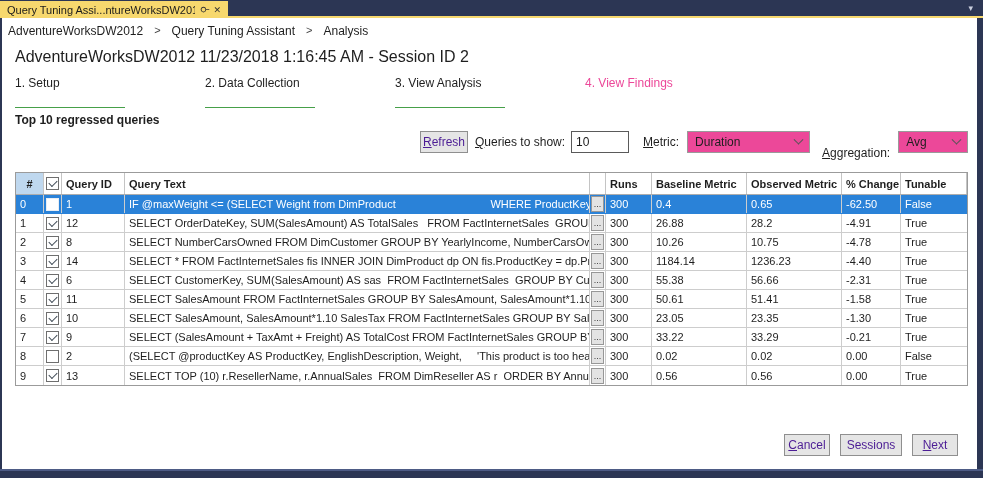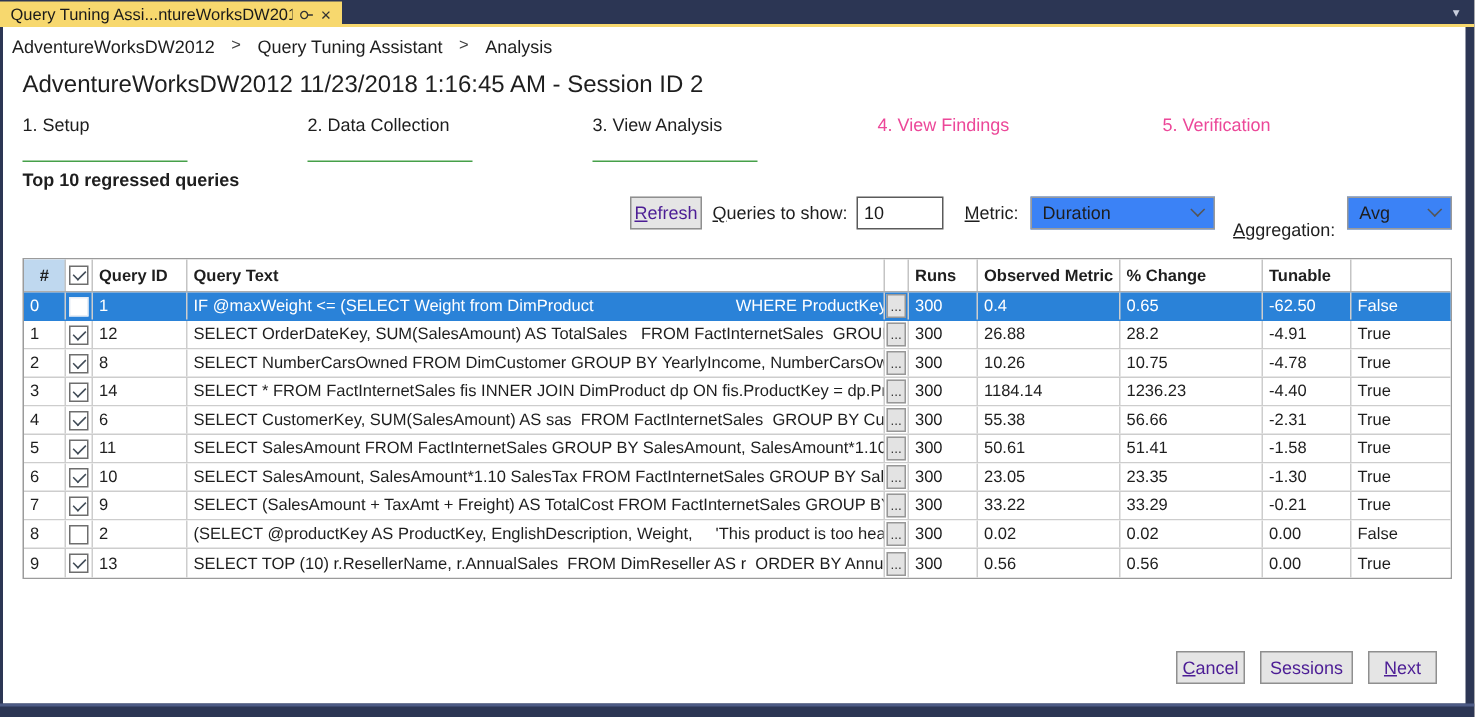--- a/index.html
+++ b/index.html
@@ -49,21 +49,21 @@
   }
   .ak { display:block; }
   .ak::first-letter { text-decoration:underline; }
   .refresh-btn { width:48px; }
   .tb-label { white-space:nowrap; }
   .textbox {
     width:58px; height:22px; border:1px solid #5a5a5a; background:#fff;
     font-size:12px; padding:0 4px; font-family:"Liberation Sans", sans-serif; color:#1a1a1a;
   }
   .combo {
-    height:22px; background:#3b82f6; border:1px solid #9a9a9a;
+    height:22px; background:#ec4899; border:1px solid #9a9a9a;
     display:flex; align-items:center; padding:0 7px; font-size:12px;
   }
   .combo .chevron-down-icon {
     width:7px; height:7px; border-right:1px solid #555; border-bottom:1px solid #555;
     transform:rotate(45deg) translate(-2px,-2px); margin-left:auto;
   }
   .combo-metric { width:123px; margin-right:12px; }
   .combo-agg { flex:1; } .gap6{width:6px;} .gap7{width:7px;} .gap8{width:8px;} .gap14{width:14px;}
   
   .grid { position:absolute; top:172px; left:15px; width:953px; border:1px solid #9b9b9b; font-size:11px; }
@@ -131,24 +131,20 @@
     <div class="step done">
       <span class="step-label">2. Data Collection</span>
       <div class="step-underline"></div>
     </div>
     <div class="step active">
       <span class="step-label">3. View Analysis</span>
       <div class="step-underline"></div>
     </div>
     <div class="step pending">
       <span class="step-label">4. View Findings</span>
-
-    </div>
-    <div class="step pending">
-      <span class="step-label">5. Verification</span>
 
     </div>
   </div>
 
   <div class="section-title">Top 10 regressed queries</div>
 
   <div class="toolbar">
     <button class="btn refresh-btn">
       <span class="ak">Refresh</span>
     </button>
@@ -172,20 +168,21 @@
   </div>
 
   <div class="grid">
     <div class="grid-row grid-header">
       <div class="cell cell-num-h">#</div>
       <div class="cell cell-cb"><span class="checkbox checked"></span></div>
       <div class="cell">Query ID</div>
       <div class="cell">Query Text</div>
       <div class="cell cell-ellipsis"></div>
       <div class="cell">Runs</div>
+      <div class="cell">Baseline Metric</div>
       <div class="cell">Observed Metric</div>
       <div class="cell">% Change</div>
       <div class="cell">Tunable</div>
     </div>
     <div>
         <div class="grid-row selected">
     <div class="cell">0</div>
     <div class="cell cell-cb"><span class="checkbox"></span></div>
     <div class="cell">1</div>
     <div class="cell">IF @maxWeight &lt;= (SELECT Weight from DimProduct                               WHERE ProductKey = @productKey)</div>

